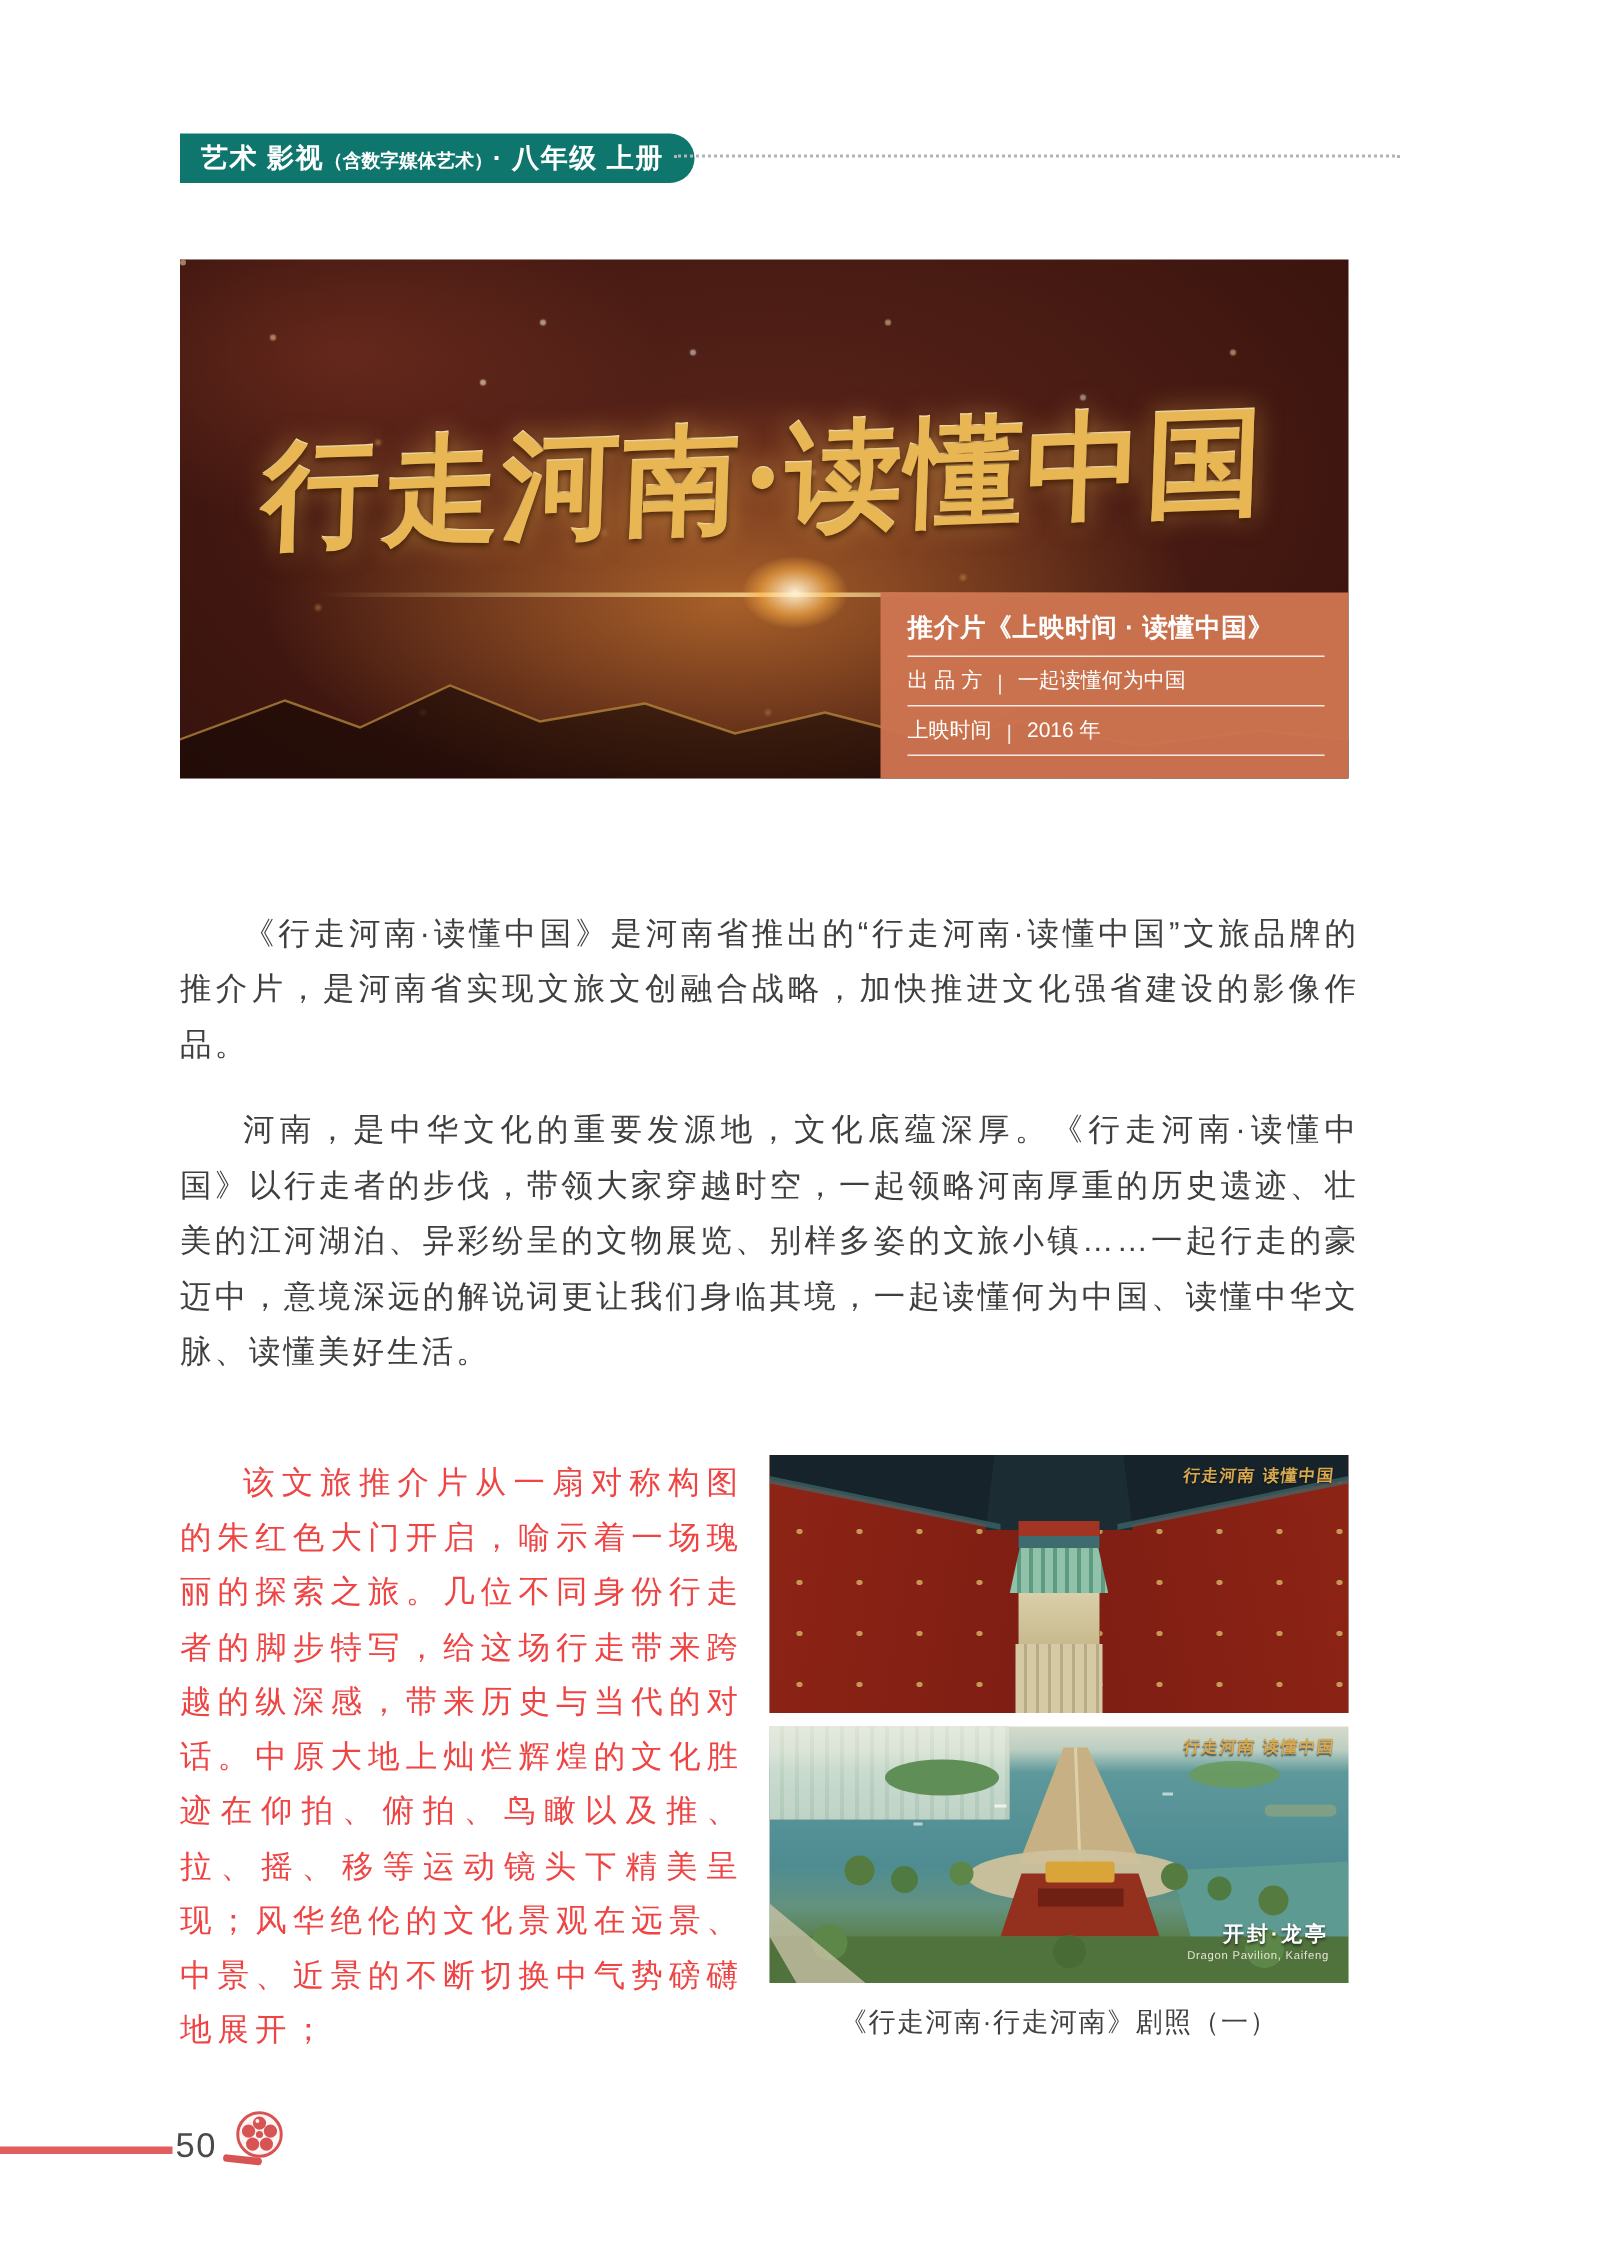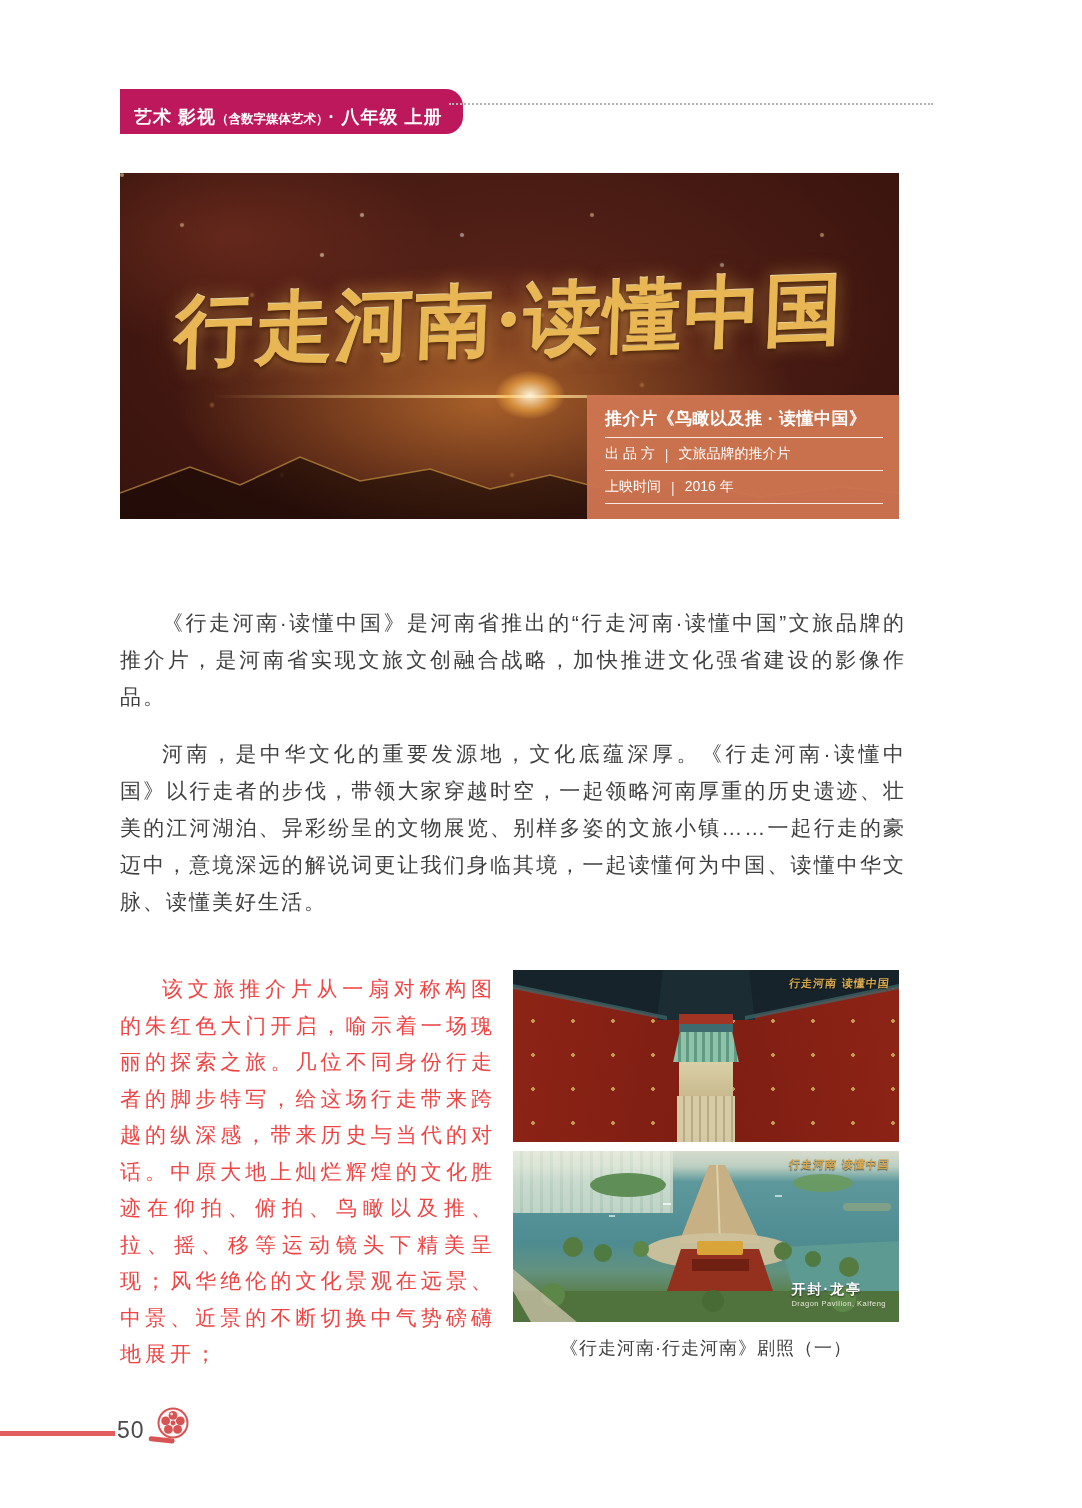--- a/index.html
+++ b/index.html
@@ -1,21 +1,21 @@
 <!DOCTYPE html>
 <html><head>
 <meta charset="utf-8">
 <style>
   html,body{margin:0;padding:0;background:#ffffff;}
   .page{position:relative;width:1082px;height:1508px;background:#ffffff;overflow:hidden;
         font-family:"Liberation Sans",sans-serif;color:#3b3b3b;}
 
   
   .banner{position:absolute;left:120px;top:89px;height:33px;line-height:33px;
-          background:#be185d;color:#ffffff;padding:12px 20px 0 14px;
+          background:#0f766e;color:#ffffff;padding:0 20px 0 14px;
           border-radius:0 17px 17px 0;white-space:nowrap;font-weight:bold;}
   .banner .big{font-size:18px;letter-spacing:1px;}
   .banner .small{font-size:12.5px;letter-spacing:0;}
   .dotted-line{position:absolute;left:449px;top:103px;width:484px;height:0;
           border-top:2px dotted #b3b3b3;}
 
   
   .hero{position:absolute;left:120px;top:173px;width:779px;height:346px;overflow:hidden;
         background:
           radial-gradient(ellipse 430px 190px at 47% 66%, rgba(255,160,60,.50), rgba(120,50,15,0) 72%),
@@ -86,21 +86,21 @@
   .s1-steps{position:absolute;left:42.5%;width:15%;top:126px;bottom:0;
       background:repeating-linear-gradient(90deg,#d5caa4 0 6px,#b8ac86 6px 8px);}
 
   
   .still2{top:1151px;height:171px;
       background:linear-gradient(180deg,#d7dbcc 0%,#bccfc2 9%,#5d989b 18%,#4e8c92 54%,#63927f 70%,#587c43 86%,#4f7a42 100%);}
   .s2-city{position:absolute;left:0;top:0;width:160px;height:62px;opacity:.85;
       background:repeating-linear-gradient(90deg,#c3cabc 0 7px,#aab5a6 7px 10px),
                  linear-gradient(180deg,#ccd2c4,#9fb3a4);background-blend-mode:overlay;}
   .s2-svg{position:absolute;left:0;top:0;}
-  .s2-label{position:absolute;right:13px;bottom:14px;text-align:left;color:#ffffff;z-index:9;}
+  .s2-label{position:absolute;right:13px;bottom:14px;text-align:right;color:#ffffff;z-index:9;}
   .s2-label .cn{font-size:14px;font-weight:bold;letter-spacing:2px;text-shadow:0 1px 2px rgba(0,0,0,.6);}
   .s2-label .en{font-size:7.5px;color:#e9e5d8;letter-spacing:.5px;}
 
   .caption{position:absolute;left:513px;top:1336px;width:386px;text-align:center;
       font-size:18px;letter-spacing:1px;color:#3f3f3f;}
 
   
   .footer-bar{position:absolute;left:0;top:1431px;width:115px;height:5px;background:#e25d5d;}
   .page-num{position:absolute;left:117px;top:1417px;font-size:23px;color:#4a4a4a;letter-spacing:1px;}
   .reel{position:absolute;left:148px;top:1405px;}
@@ -116,26 +116,26 @@
   <div class="hero">
     <div class="hero-particles"></div>
     <div class="hero-flare"></div>
     <div class="hero-flare-core"></div>
     <div class="hero-title">行走河南·读懂中国</div>
     <svg class="hero-mountains" viewBox="0 0 779 96" preserveAspectRatio="none">
       <path d="M0,96 L0,70 L70,44 L120,62 L180,34 L240,58 L310,46 L370,66 L430,52 L500,70 L560,58 L640,74 L720,64 L779,70 L779,96 Z" fill="rgba(18,7,4,0.55)"></path>
       <path d="M0,70 L70,44 L120,62 L180,34 L240,58 L310,46 L370,66 L430,52 L500,70 L560,58 L640,74 L720,64 L779,70" fill="none" stroke="#b98a3c" stroke-width="1.6" opacity="0.75"></path>
     </svg>
     <div class="info-box">
-      <div class="info-title">推介片《鸟瞰以及推 · 读懂中国》</div>
+      <div class="info-title">推介片《上映时间 · 读懂中国》</div>
       <hr>
       <div class="info-row">
         <span>出 品 方</span>
         <span class="info-div">|</span>
-        <span>文旅品牌的推介片</span>
+        <span>一起读懂何为中国</span>
       </div>
       <hr>
       <div class="info-row">
         <span>上映时间</span>
         <span class="info-div">|</span>
         <span>2016 年</span>
       </div>
       <hr>
     </div>
   </div>

